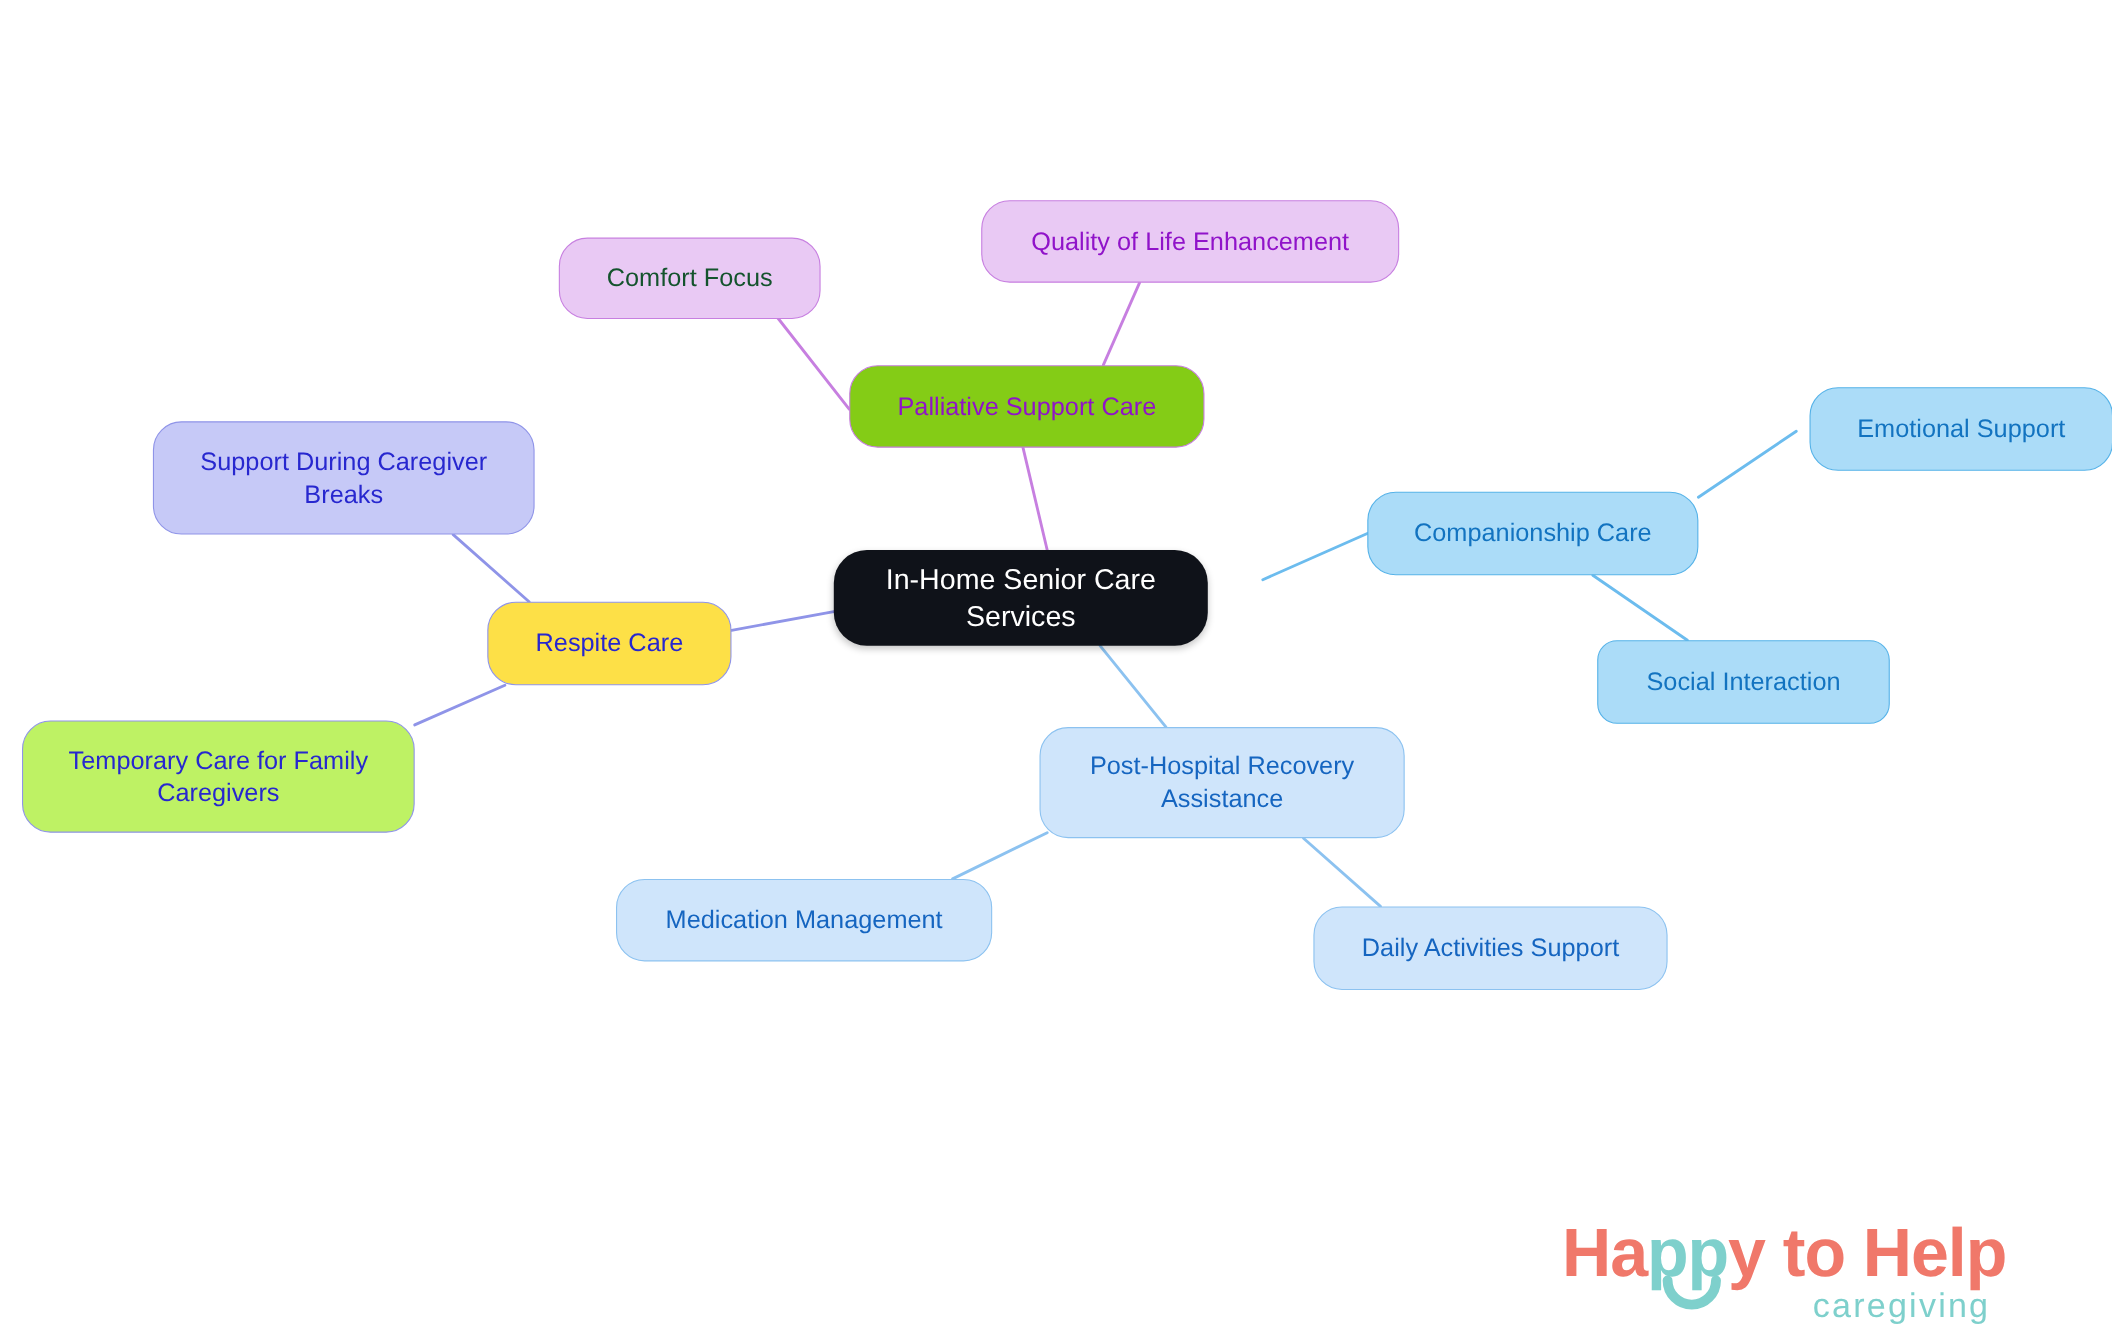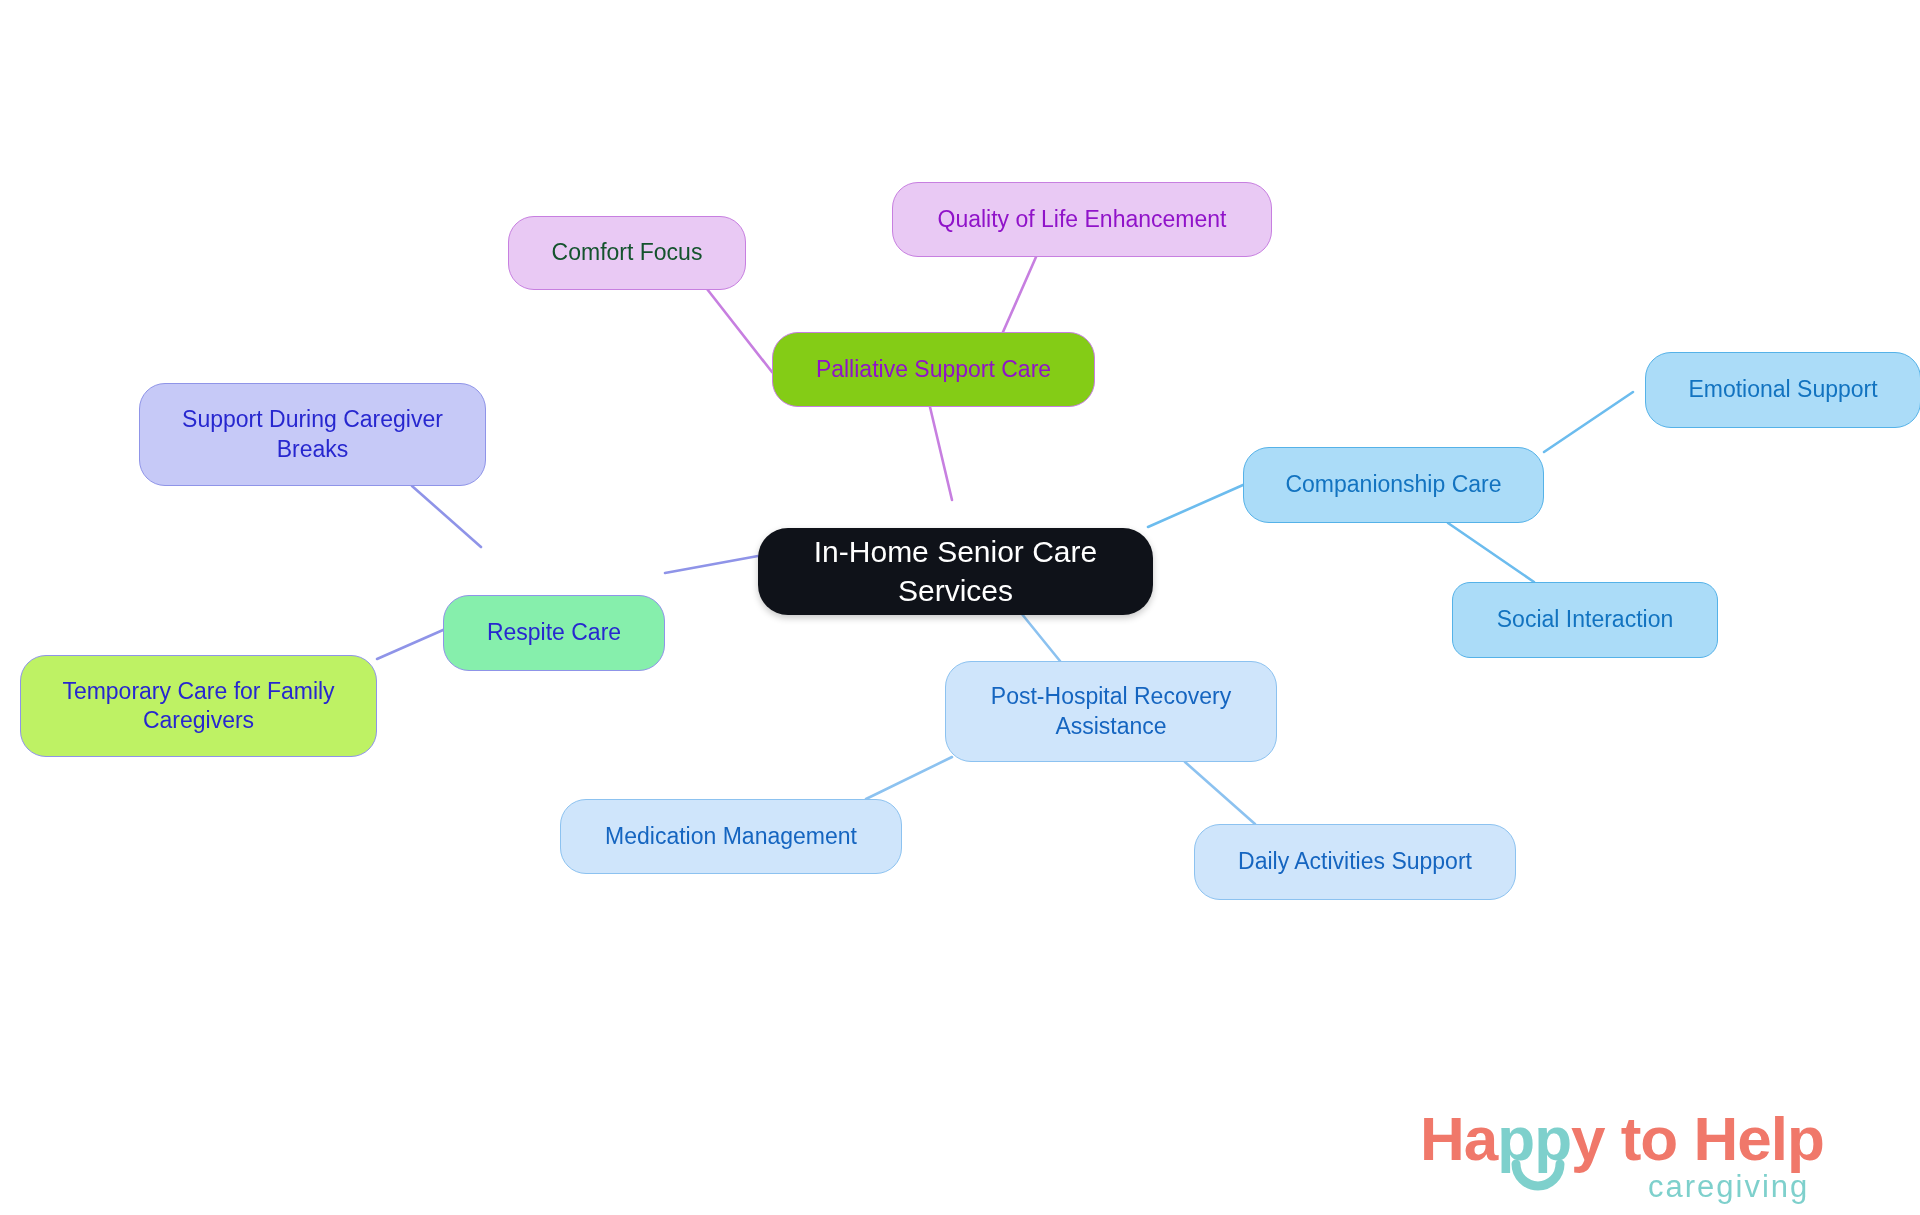--- a/index.html
+++ b/index.html
@@ -69,25 +69,25 @@
       <line x1="459" y1="623" x2="377" y2="659" stroke="#8f94e8" stroke-width="2.6" stroke-linecap="round"></line>
       <line x1="1148" y1="527" x2="1243" y2="485" stroke="#6cbcee" stroke-width="2.6" stroke-linecap="round"></line>
       <line x1="1544" y1="452" x2="1633" y2="392" stroke="#6cbcee" stroke-width="2.6" stroke-linecap="round"></line>
       <line x1="1448" y1="523" x2="1534" y2="582" stroke="#6cbcee" stroke-width="2.6" stroke-linecap="round"></line>
       <line x1="1000" y1="587" x2="1060" y2="661" stroke="#8cc2f0" stroke-width="2.6" stroke-linecap="round"></line>
       <line x1="952" y1="757" x2="866" y2="799" stroke="#8cc2f0" stroke-width="2.6" stroke-linecap="round"></line>
       <line x1="1185" y1="762" x2="1255" y2="824" stroke="#8cc2f0" stroke-width="2.6" stroke-linecap="round"></line>
     </svg>
 
   <div id="node-layer">
-      <div class="node root" style="left: 758px; top: 528px; width: 395px; height: 87px; background: rgb(15, 18, 25); border-color: rgb(15, 18, 25); color: rgb(255, 255, 255); font-size: 30px;">In-Home Senior Care Services</div>
+      <div class="node root" style="left: 758px; top: 500px; width: 340px; height: 87px; background: rgb(15, 18, 25); border-color: rgb(15, 18, 25); color: rgb(255, 255, 255); font-size: 26px;">In-Home Senior Care Services</div>
       <div class="node" style="left: 772px; top: 332px; width: 323px; height: 75px; background: #84cc16; border-color: rgb(199, 127, 224); color: rgb(144, 19, 201); font-size: 23px;">Palliative Support Care</div>
       <div class="node" style="left: 484px; top: 216px; width: 238px; height: 74px; background: rgb(233, 201, 244); border-color: rgb(199, 127, 224); color: #14532d; font-size: 23px; margin-left: 24px;">Comfort Focus</div>
       <div class="node" style="left: 892px; top: 182px; width: 380px; height: 75px; background: rgb(233, 201, 244); border-color: rgb(199, 127, 224); color: rgb(144, 19, 201); font-size: 23px;">Quality of Life Enhancement</div>
-      <div class="node" style="left: 443px; top: 547px; width: 222px; height: 76px; background: #86efac; border-color: rgb(143, 148, 232); color: rgb(39, 39, 207); font-size: 23px; margin-top: 48px;">Respite Care</div>
+      <div class="node" style="left: 443px; top: 547px; width: 222px; height: 76px; background: #fde047; border-color: rgb(143, 148, 232); color: rgb(39, 39, 207); font-size: 23px;">Respite Care</div>
       <div class="node" style="left: 139px; top: 383px; width: 347px; height: 103px; background: rgb(198, 201, 247); border-color: rgb(143, 148, 232); color: rgb(39, 39, 207); font-size: 23px;">Support During Caregiver
 Breaks</div>
       <div class="node" style="left: 20px; top: 655px; width: 357px; height: 102px; background: #bef264; border-color: rgb(143, 148, 232); color: rgb(39, 39, 207); font-size: 23px;">Temporary Care for Family
 Caregivers</div>
       <div class="node" style="left: 1243px; top: 447px; width: 301px; height: 76px; background: rgb(171, 220, 248); border-color: rgb(85, 178, 232); color: rgb(18, 115, 192); font-size: 23px;">Companionship Care</div>
       <div class="node" style="left: 1633px; top: 352px; width: 276px; height: 76px; background: rgb(171, 220, 248); border-color: rgb(85, 178, 232); color: rgb(18, 115, 192); font-size: 23px; margin-left: 12px;">Emotional Support</div>
       <div class="node" style="left: 1452px; top: 582px; width: 266px; height: 76px; background: rgb(171, 220, 248); border-color: rgb(85, 178, 232); color: rgb(18, 115, 192); font-size: 23px; border-radius: 18px;">Social Interaction</div>
       <div class="node" style="left: 945px; top: 661px; width: 332px; height: 101px; background: rgb(207, 229, 251); border-color: rgb(140, 194, 240); color: rgb(21, 101, 192); font-size: 23px;">Post-Hospital Recovery
 Assistance</div>
       <div class="node" style="left: 560px; top: 799px; width: 342px; height: 75px; background: rgb(207, 229, 251); border-color: rgb(140, 194, 240); color: rgb(21, 101, 192); font-size: 23px;">Medication Management</div>

